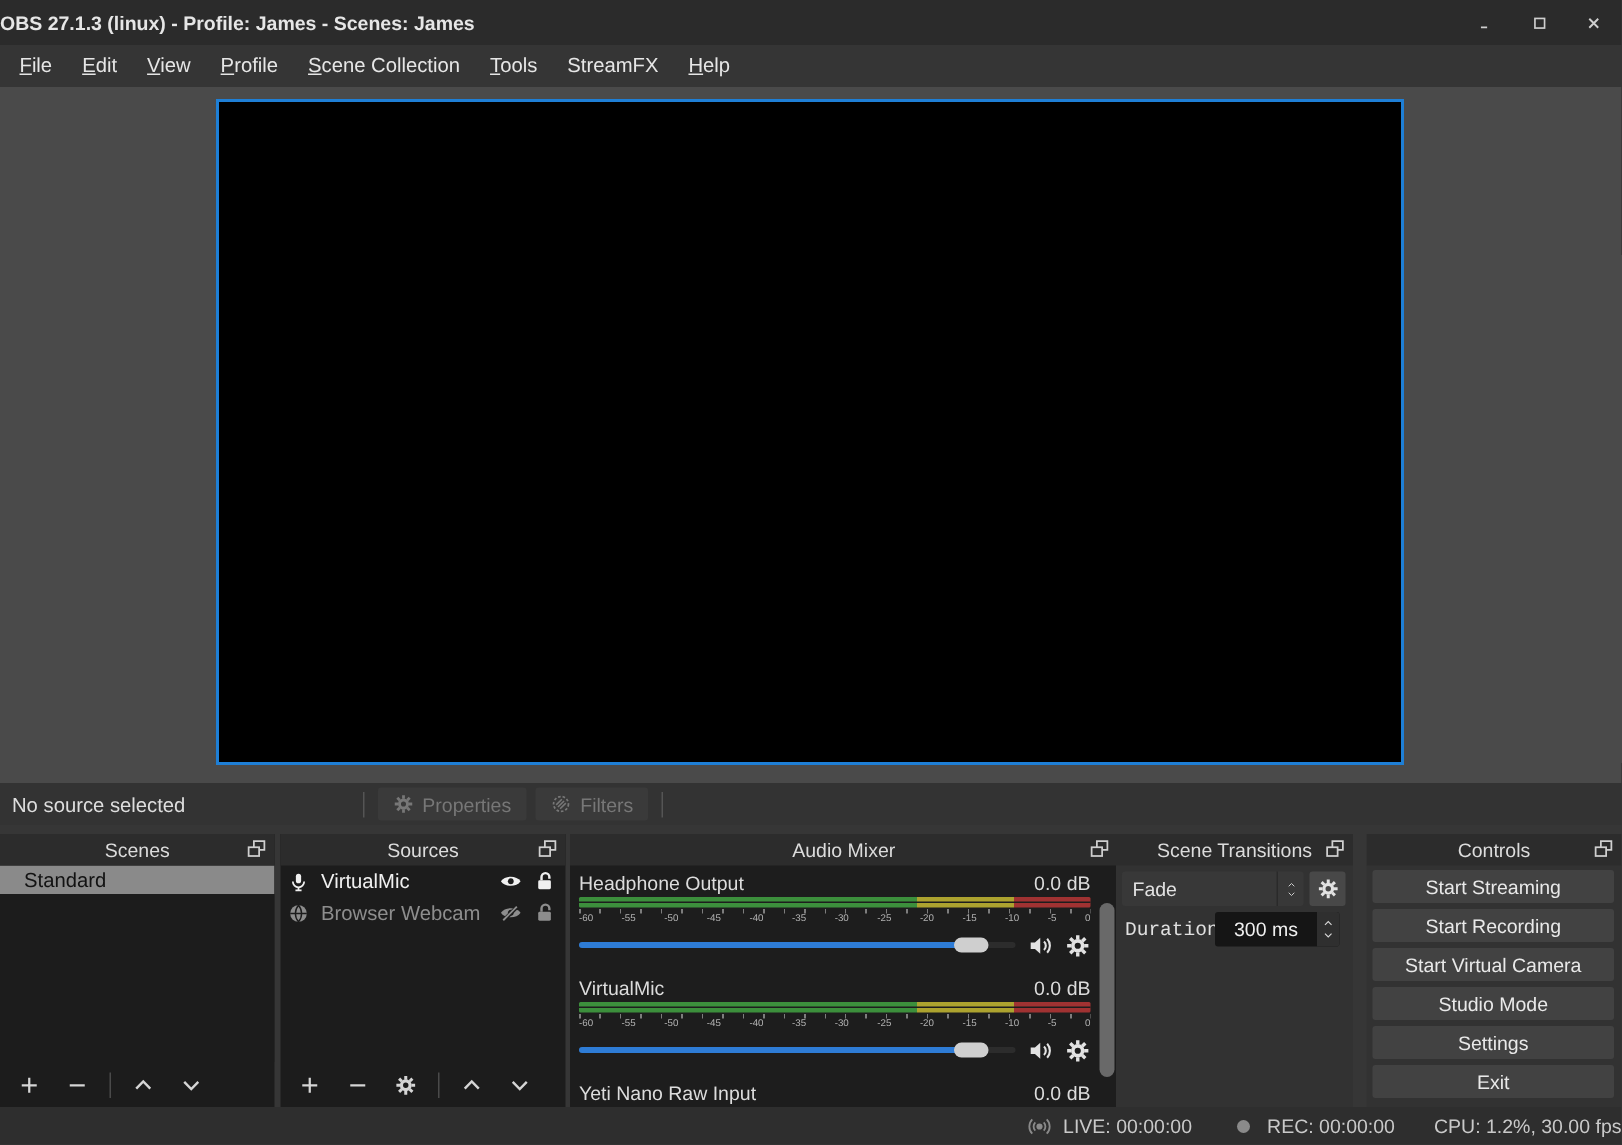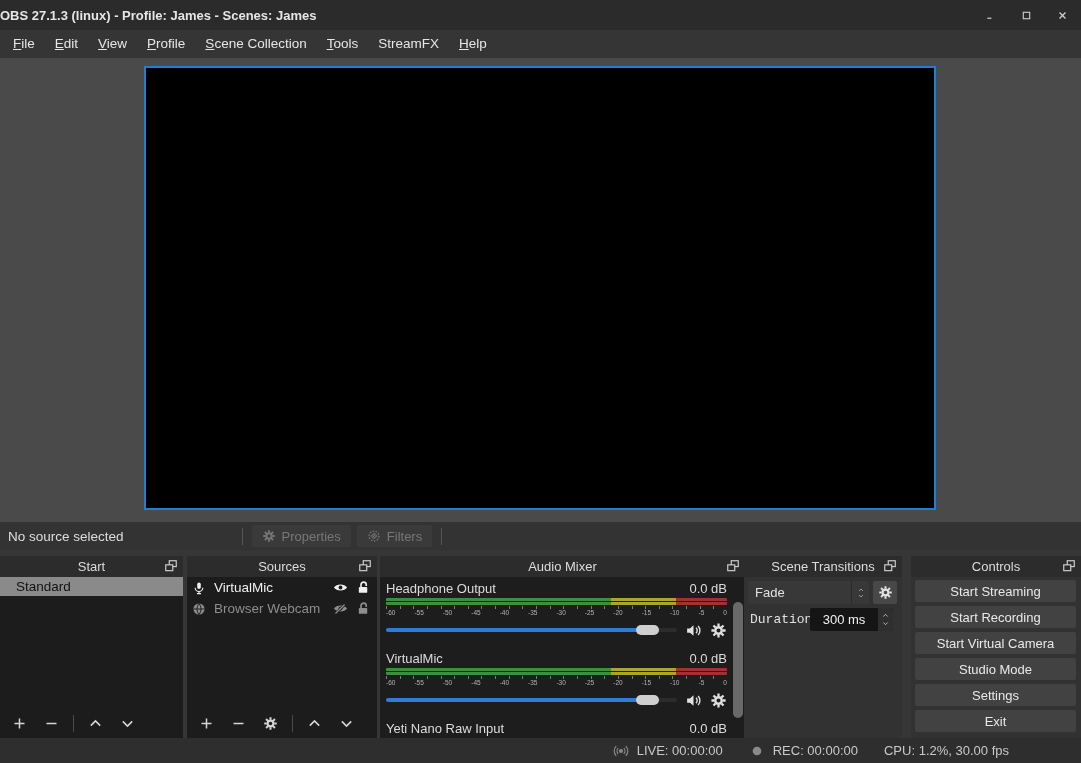--- a/index.html
+++ b/index.html
@@ -90,21 +90,21 @@
   .spinbox { width:83px; height:23px; background:#151515; border-radius:2px; display:flex; align-items:center; }
   .spinbox .sv { flex:1; text-align:center; font-size:13px; color:#f0f0f0; }
   .spin-arrows { width:15px; height:23px; display:flex; flex-direction:column; align-items:center; justify-content:center; gap:1px; color:#d8d8d8; background:#2f2f2f; border-radius:0 2px 2px 0; }
   .spin-arrows svg { width:9px; height:7px; }
 
   
   .controls-body { padding:3px 5px 0 4px; display:flex; flex-direction:column; gap:4px; }
   .cbtn { height:22px; background:#424242; border:none; border-radius:2px; font-size:13px; color:#e9e9e9; font-family:inherit; }
 
   
-  .statusbar { position:absolute; left:0; top:738px; width:1081px; height:25px; background:#2e2e2e; display:flex; align-items:center; justify-content:flex-end; padding-right:72px; font-size:13px; color:#c9c9c9; }
+  .statusbar { position:absolute; left:0; top:738px; width:1081px; height:25px; background:#2e2e2e; display:flex; align-items:center; justify-content:flex-end; font-size:13px; color:#c9c9c9; }
   .statusbar .grp { display:flex; align-items:center; gap:8px; }
   .statusbar svg { width:16px; height:16px; color:#8a8a8a; }
   .statusbar .sp { width:26px; }
 </style>
 </head>
 <body>
 
 <svg width="0" height="0" style="position:absolute">
   <defs>
     <g id="i-min">
@@ -226,21 +226,21 @@
     <svg viewBox="0 0 24 24">
         <use href="#i-filter"></use>
       </svg>
     <span>Filters</span>
   </button>
   <span class="vsep"></span>
 </div>
 
 <div class="dock" id="dock-scenes">
   <div class="dock-header">
-    <span>Start</span>
+    <span>Scenes</span>
     <span class="popout"><svg viewBox="0 0 24 24">
           <use href="#i-popout"></use>
         </svg></span>
   </div>
   <div class="list">
     <div class="list-item selected">Standard</div>
   </div>
   <div class="dock-toolbar">
     <span class="tool-ic">
         <svg viewBox="0 0 24 24">

